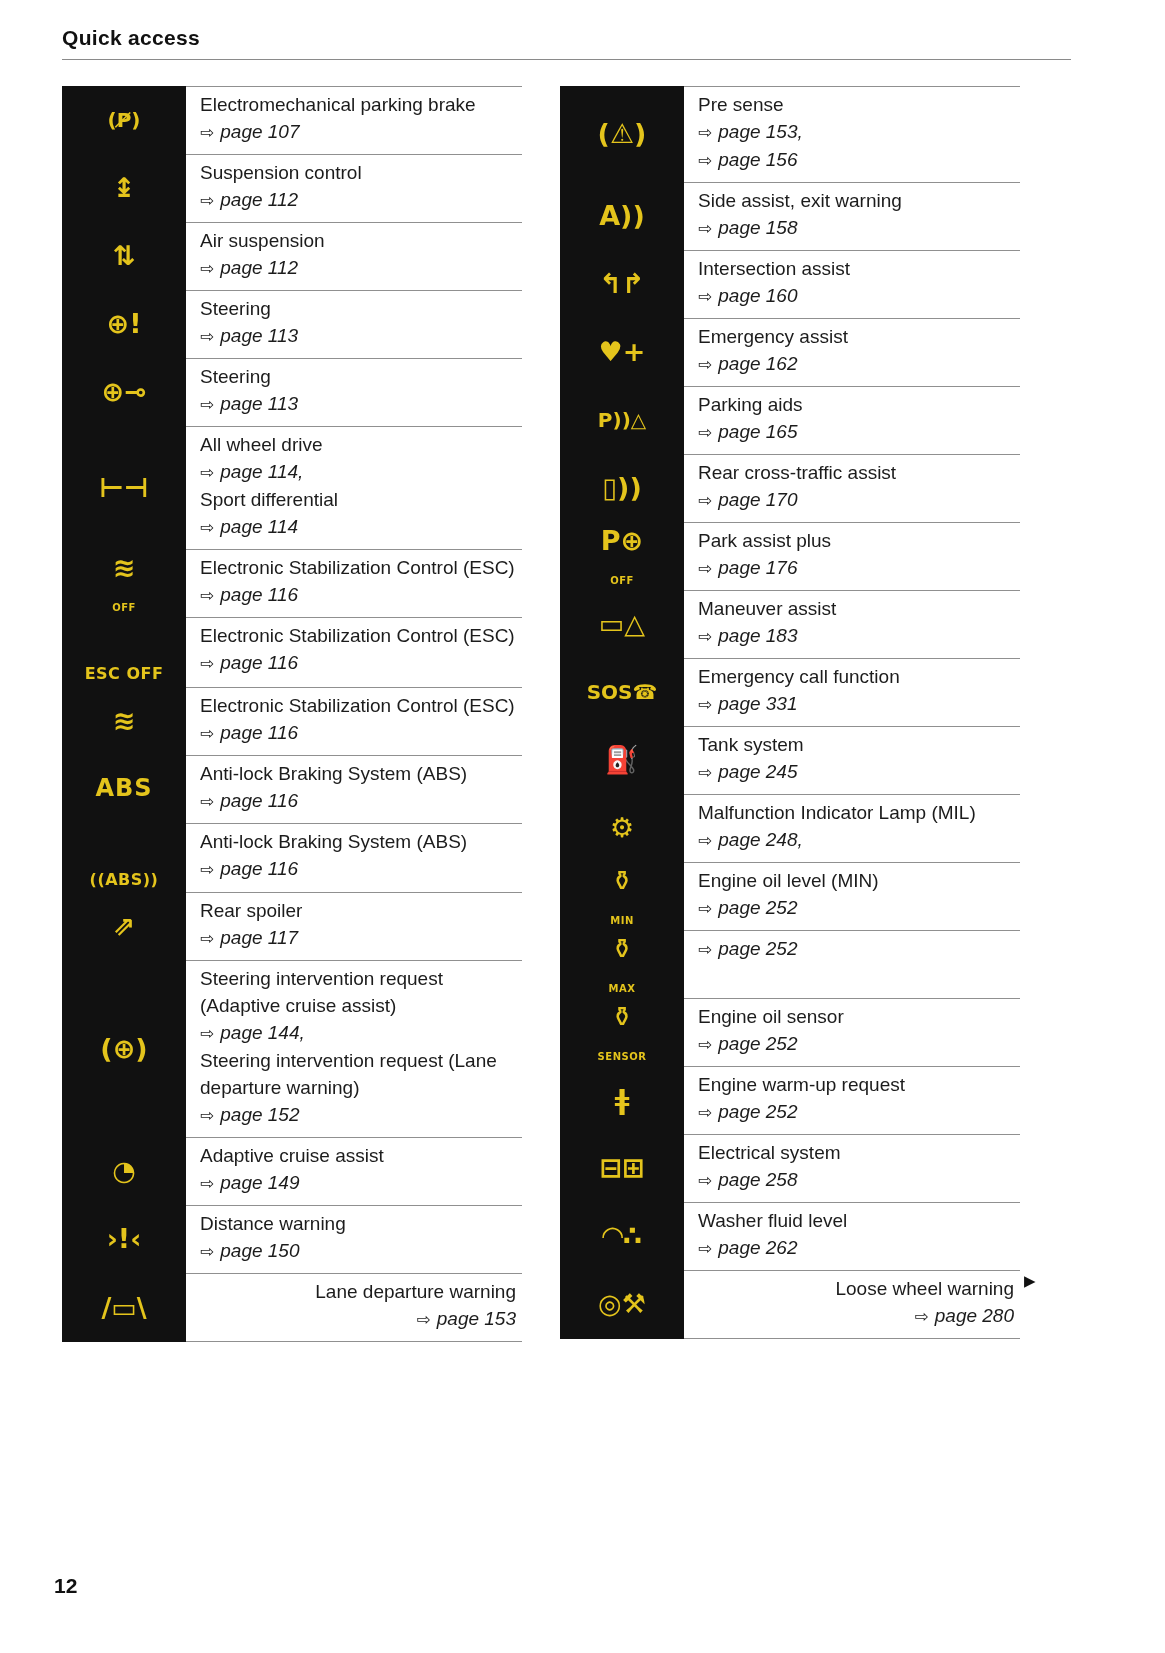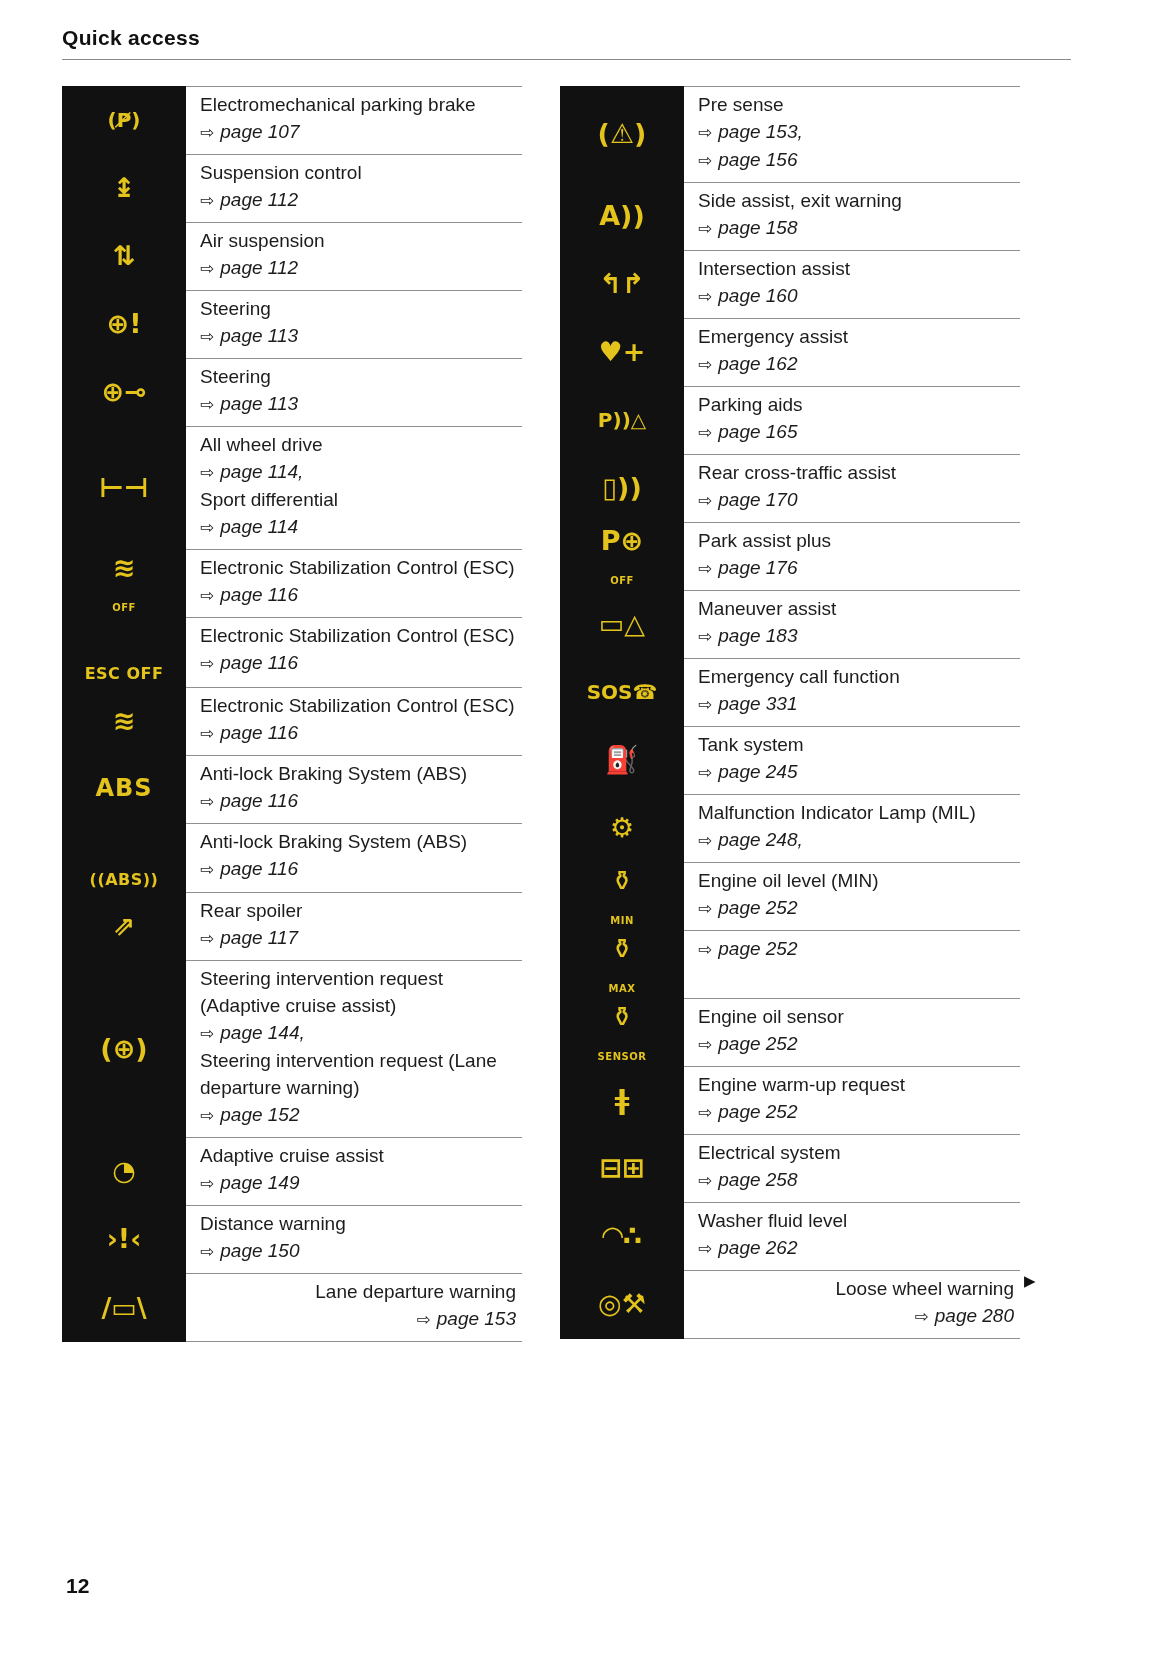--- a/index.html
+++ b/index.html
@@ -44,21 +44,21 @@
     padding:4px 6px 8px 14px;
   }
   .column .row:last-child .row-text{border-bottom:1px solid var(--divider);text-align:right;}
   .line-title{font-size:19px;line-height:27px;color:var(--text);}
   .line-ref{font-size:19px;line-height:27px;color:var(--text);}
   .ref-arrow{
     font-family:"DejaVu Sans",sans-serif;margin-right:6px;font-size:17px;
   }
   .ref-text{font-style:italic;}
   .page-number{
-    position:absolute;left:66px;bottom:55px;
+    position:absolute;left:54px;bottom:55px;
     font-size:21px;font-weight:bold;color:#111;
   }
   .continuation-marker{
     position:absolute;left:1024px;top:1272px;font-size:15px;color:#111;
     font-family:"DejaVu Sans",sans-serif;
   }
 </style>
 </head>
 <body>
 

